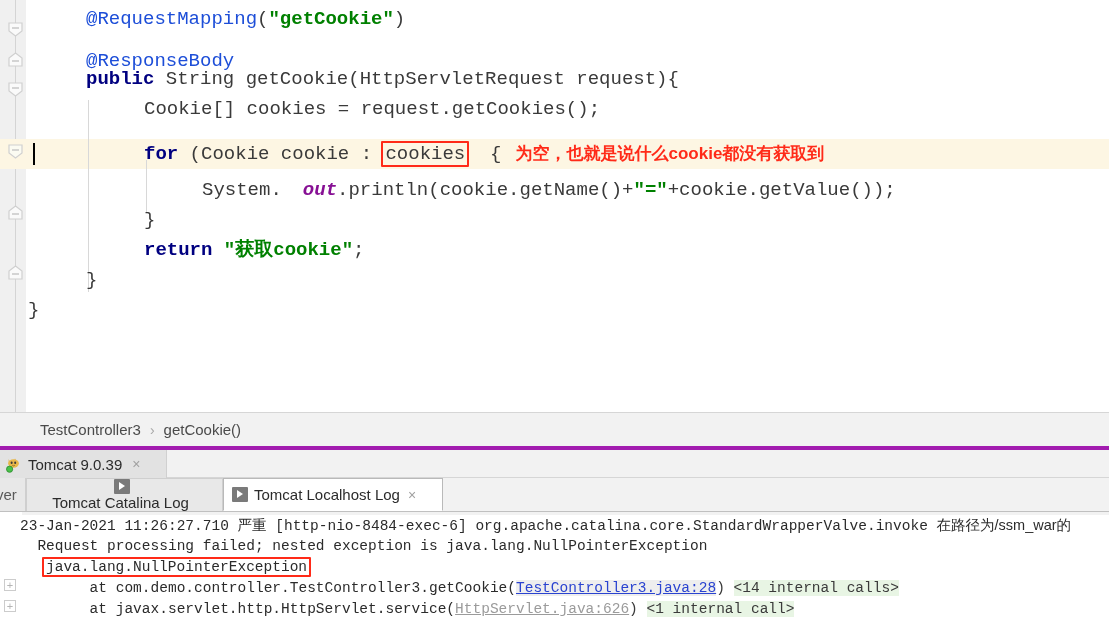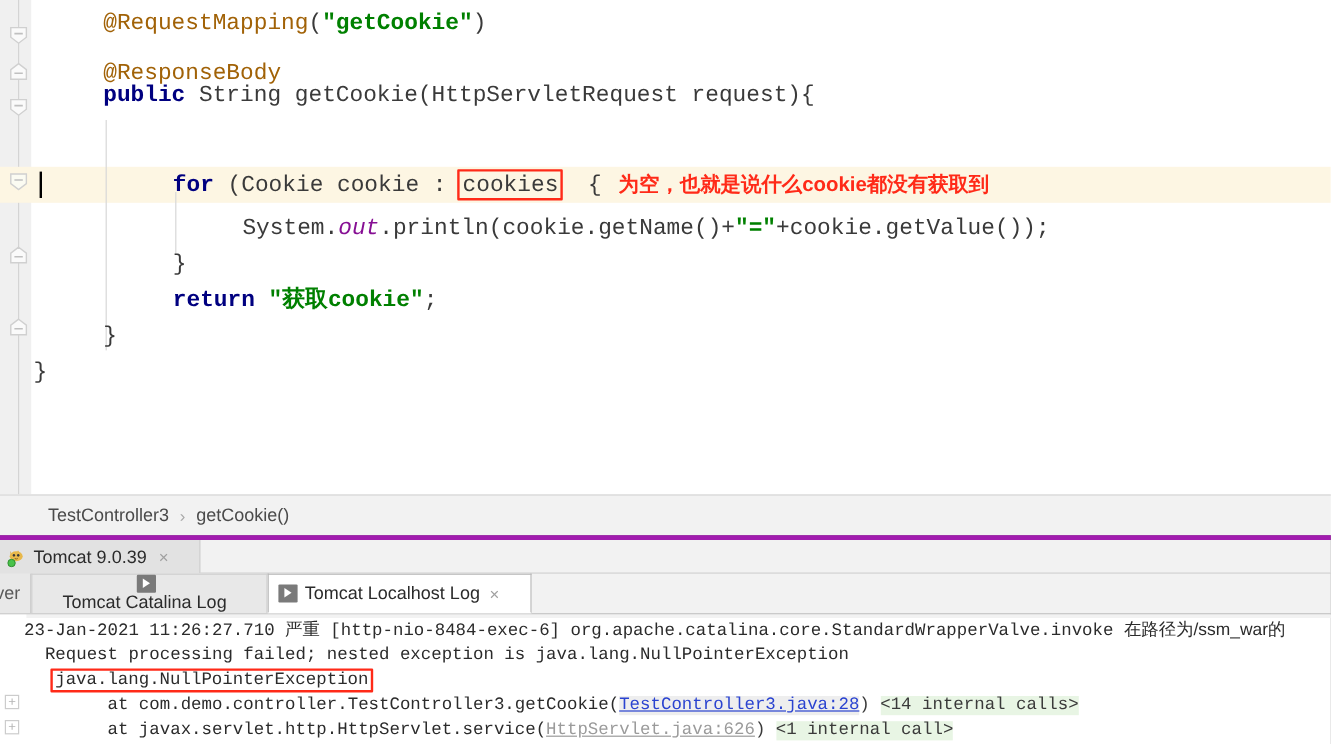--- a/index.html
+++ b/index.html
@@ -75,25 +75,25 @@
     line-height: 30px;
     white-space: pre;
     color: #2b2b2b;
   }
   .ln {
     position: absolute;
     left: 0;
     height: 30px;
     white-space: pre;
   }
-  .t-anno   { color: #a16207; }
+  .t-anno   { color: #1d4ed8; }
   .t-str    { color: #008000; font-weight: bold; }
   .t-kw     { color: #000080; font-weight: bold; }
   .t-plain  { color: #3a3a3a; }
-  .t-static { color: #871094; font-style: italic; font-weight: normal; }
+  .t-static { color: #871094; font-style: italic; font-weight: bold; margin-left: 21px; }
   .t-punct  { color: #3a3a3a; }
 
   .red-box {
     border: 2px solid #ff2a18;
     padding: 0 2px;
     margin: 0 -2px;
     border-radius: 1px;
   }
   .red-note {
     color: #ff2a18;
@@ -318,20 +318,21 @@
   <div class="indent-guide" style="left:146px; top:160px; height:52px;"></div>
 
   <div class="code">
 
     <div class="ln" style="top:4px;  left:86px;"><span class="t-anno">@RequestMapping</span><span class="t-punct">(</span><span class="t-str">"getCookie"</span><span class="t-punct">)</span></div>
 
     <div class="ln" style="top:46px; left:86px;"><span class="t-anno">@ResponseBody</span></div>
 
     <div class="ln" style="top:64px; left:86px;"><span class="t-kw">public</span><span class="t-plain"> String getCookie(HttpServletRequest request){</span></div>
 
+    <div class="ln" style="top:94px; left:144px;"><span class="t-plain">Cookie[] cookies = request.getCookies();</span></div>
 
     <div class="ln" style="top:139px; left:144px;"><span class="t-kw">for</span><span class="t-plain"> (Cookie cookie : </span><span class="t-plain red-box">cookies</span><span class="t-plain">  {</span><span class="red-note" style="margin-left:14px;">为空，也就是说什么cookie都没有获取到</span></div>
 
     <div class="ln" style="top:175px; left:202px;"><span class="t-plain">System.</span><span class="t-static">out</span><span class="t-plain">.println(cookie.getName()+</span><span class="t-str">"="</span><span class="t-plain">+cookie.getValue());</span></div>
 
     <div class="ln" style="top:205px; left:144px;"><span class="t-plain">}</span></div>
 
     <div class="ln" style="top:235px; left:144px;"><span class="t-kw">return</span><span class="t-plain"> </span><span class="t-str">"获取cookie"</span><span class="t-plain">;</span></div>
 
     <div class="ln" style="top:265px; left:86px;"><span class="t-plain">}</span></div>

